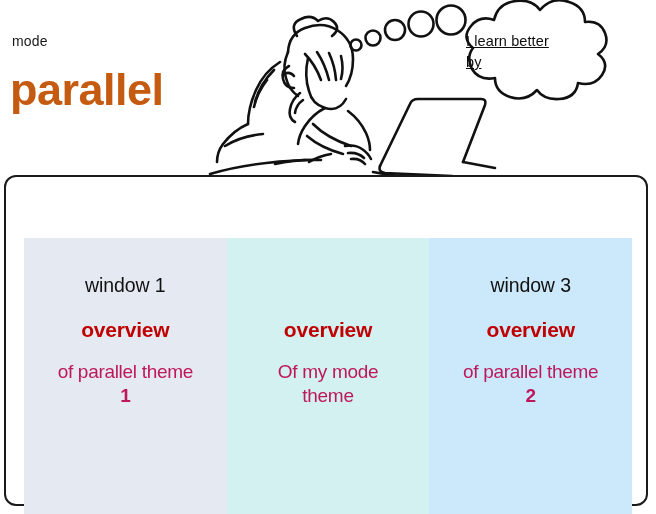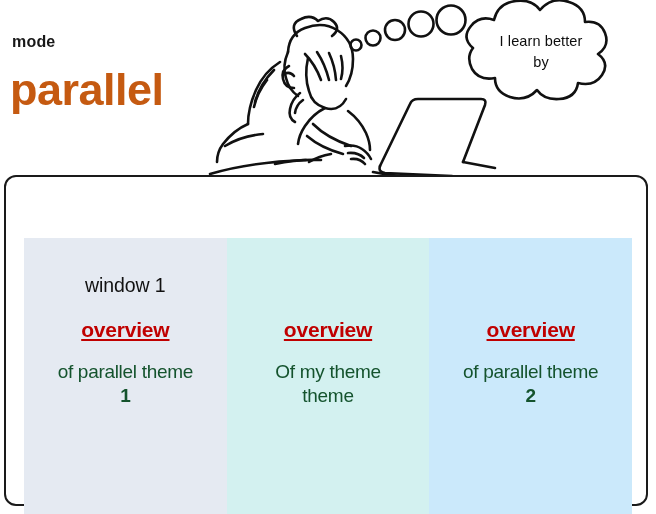--- a/index.html
+++ b/index.html
@@ -21,22 +21,22 @@
     position: absolute;
     left: 0; top: 0;
     width: 656px;
     height: 175px;
   }
 
   #mode-label {
     position: absolute;
     left: 12px;
     top: 34px;
-    font-size: 16px;
-    font-weight: 700;
+    font-size: 14px;
+    font-weight: 400;
     color: #181818;
     letter-spacing: 0.2px;
     line-height: 1;
   }
 
   #mode-value {
     position: absolute;
     left: 10px;
     top: 66px;
     font-size: 45px;
@@ -52,25 +52,26 @@
     top: -4px;
     width: 451px;
     height: 180px;
   }
 
   #bubble-text {
     position: absolute;
     left: 466px;
     top: 31px;
     width: 150px;
-    text-align: center;
+    text-align: left;
     font-size: 14.5px;
     color: #0d0d0d;
     line-height: 1.45;
     letter-spacing: 0.1px;
+    text-decoration: underline;
   }
 
   
   #windows-frame {
     position: absolute;
     left: 4px;
     top: 175px;
     width: 644px;
     height: 331px;
     border: 2.5px solid #1a1a1a;
@@ -111,31 +112,30 @@
   .panel-heading {
     position: absolute;
     left: 0;
     right: 0;
     top: 80px;
     text-align: center;
     font-size: 21px;
     font-weight: bold;
     color: #C00000;
     letter-spacing: -0.2px;
-    text-decoration: underline;
   }
 
   .panel-sub {
     position: absolute;
     left: 0;
     right: 0;
     top: 122px;
     text-align: center;
     font-size: 19px;
-    color: #14532d;
+    color: #be185d;
     line-height: 1.28;
     letter-spacing: -0.3px;
   }
 
   .panel-sub .num {
     font-weight: bold;
     display: block;
   }
 </style>
 </head>
@@ -235,26 +235,27 @@
       <div class="panel-heading">overview</div>
       <div class="panel-sub">
         <span>of parallel theme</span>
         <span class="num">1</span>
       </div>
     </div>
 
     <div class="panel p2">
       <div class="panel-heading">overview</div>
       <div class="panel-sub">
-        <span>Of my theme</span>
+        <span>Of my mode</span>
         <span style="display:block;">theme</span>
       </div>
     </div>
 
     <div class="panel p3">
+      <div class="panel-title">window 3</div>
       <div class="panel-heading">overview</div>
       <div class="panel-sub">
         <span>of parallel theme</span>
         <span class="num">2</span>
       </div>
     </div>
 
   </div>
 
 </div>

